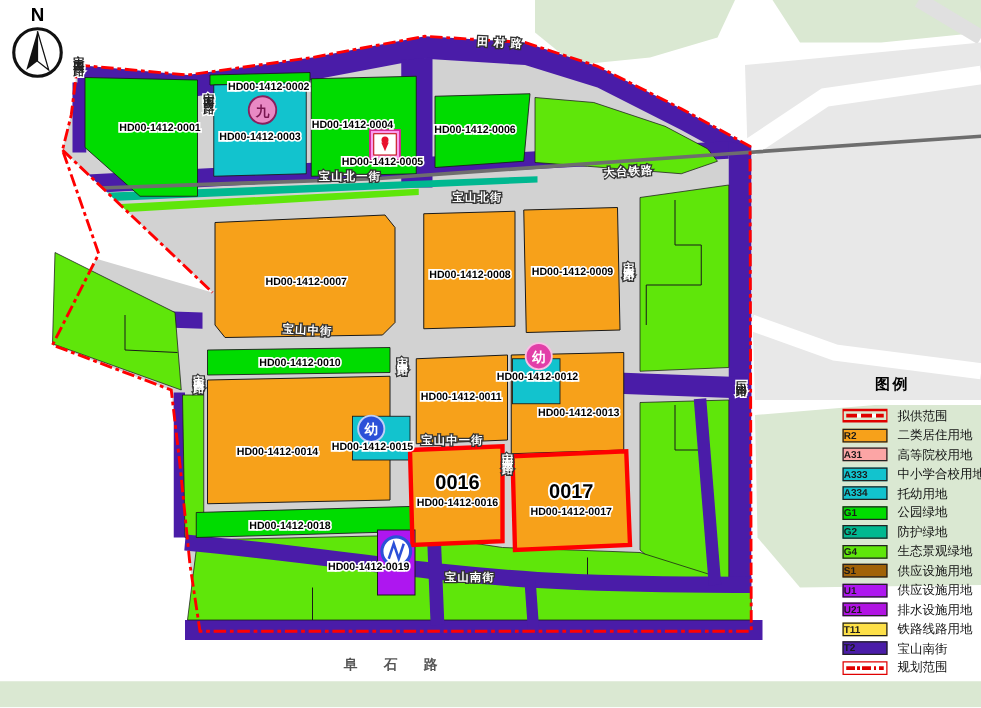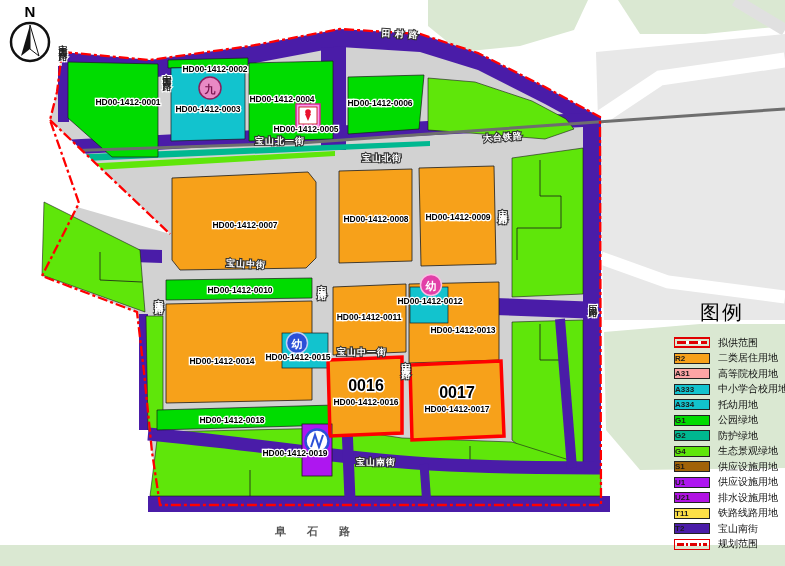--- a/index.html
+++ b/index.html
@@ -12,21 +12,21 @@
   .pbig{font-weight:bold;font-size:16px;fill:#000;stroke:#fff;stroke-width:3px;
         paint-order:stroke;text-anchor:middle;}
   .slabel{font-weight:bold;font-size:9px;fill:#fff;stroke:#333;stroke-width:2.1px;
           paint-order:stroke;text-anchor:middle;letter-spacing:1px;}
   .sdark{fill:#222;stroke:#fff;}
   .svert{writing-mode:vertical-rl;text-orientation:upright;letter-spacing:2px;}
   .fushi{font-weight:bold;font-size:11px;fill:#555;stroke:none;letter-spacing:9px;}
   .icn{font-weight:bold;text-anchor:middle;}
   
   #legend{position:absolute;left:674px;top:299px;width:111px;}
-  .ltitle{font-size:20px;font-weight:normal;color:#000;padding-left:26px;margin-bottom:11px;
+  .ltitle{font-size:12px;font-weight:bold;color:#000;padding-left:26px;margin-bottom:11px;
           letter-spacing:2px;}
   .lrow{display:flex;align-items:center;margin-bottom:4px;height:11.5px;}
   .sw{width:36px;height:11px;border:1px solid #222;box-sizing:border-box;flex:0 0 36px;
       font-size:8px;font-weight:bold;color:#1a1a1a;line-height:9px;
       overflow:hidden;}
   .sw-supply{border:1px solid #e00000;border-top-width:2px;border-bottom-width:2px;
              display:flex;align-items:center;justify-content:center;}
   .sw-supply i{display:block;width:30px;height:3px;
      background:repeating-linear-gradient(90deg,#e00000 0 9px,#fff 9px 12px);}
   .sw-plan{border:1px solid #e00000;display:flex;align-items:center;justify-content:center;}

